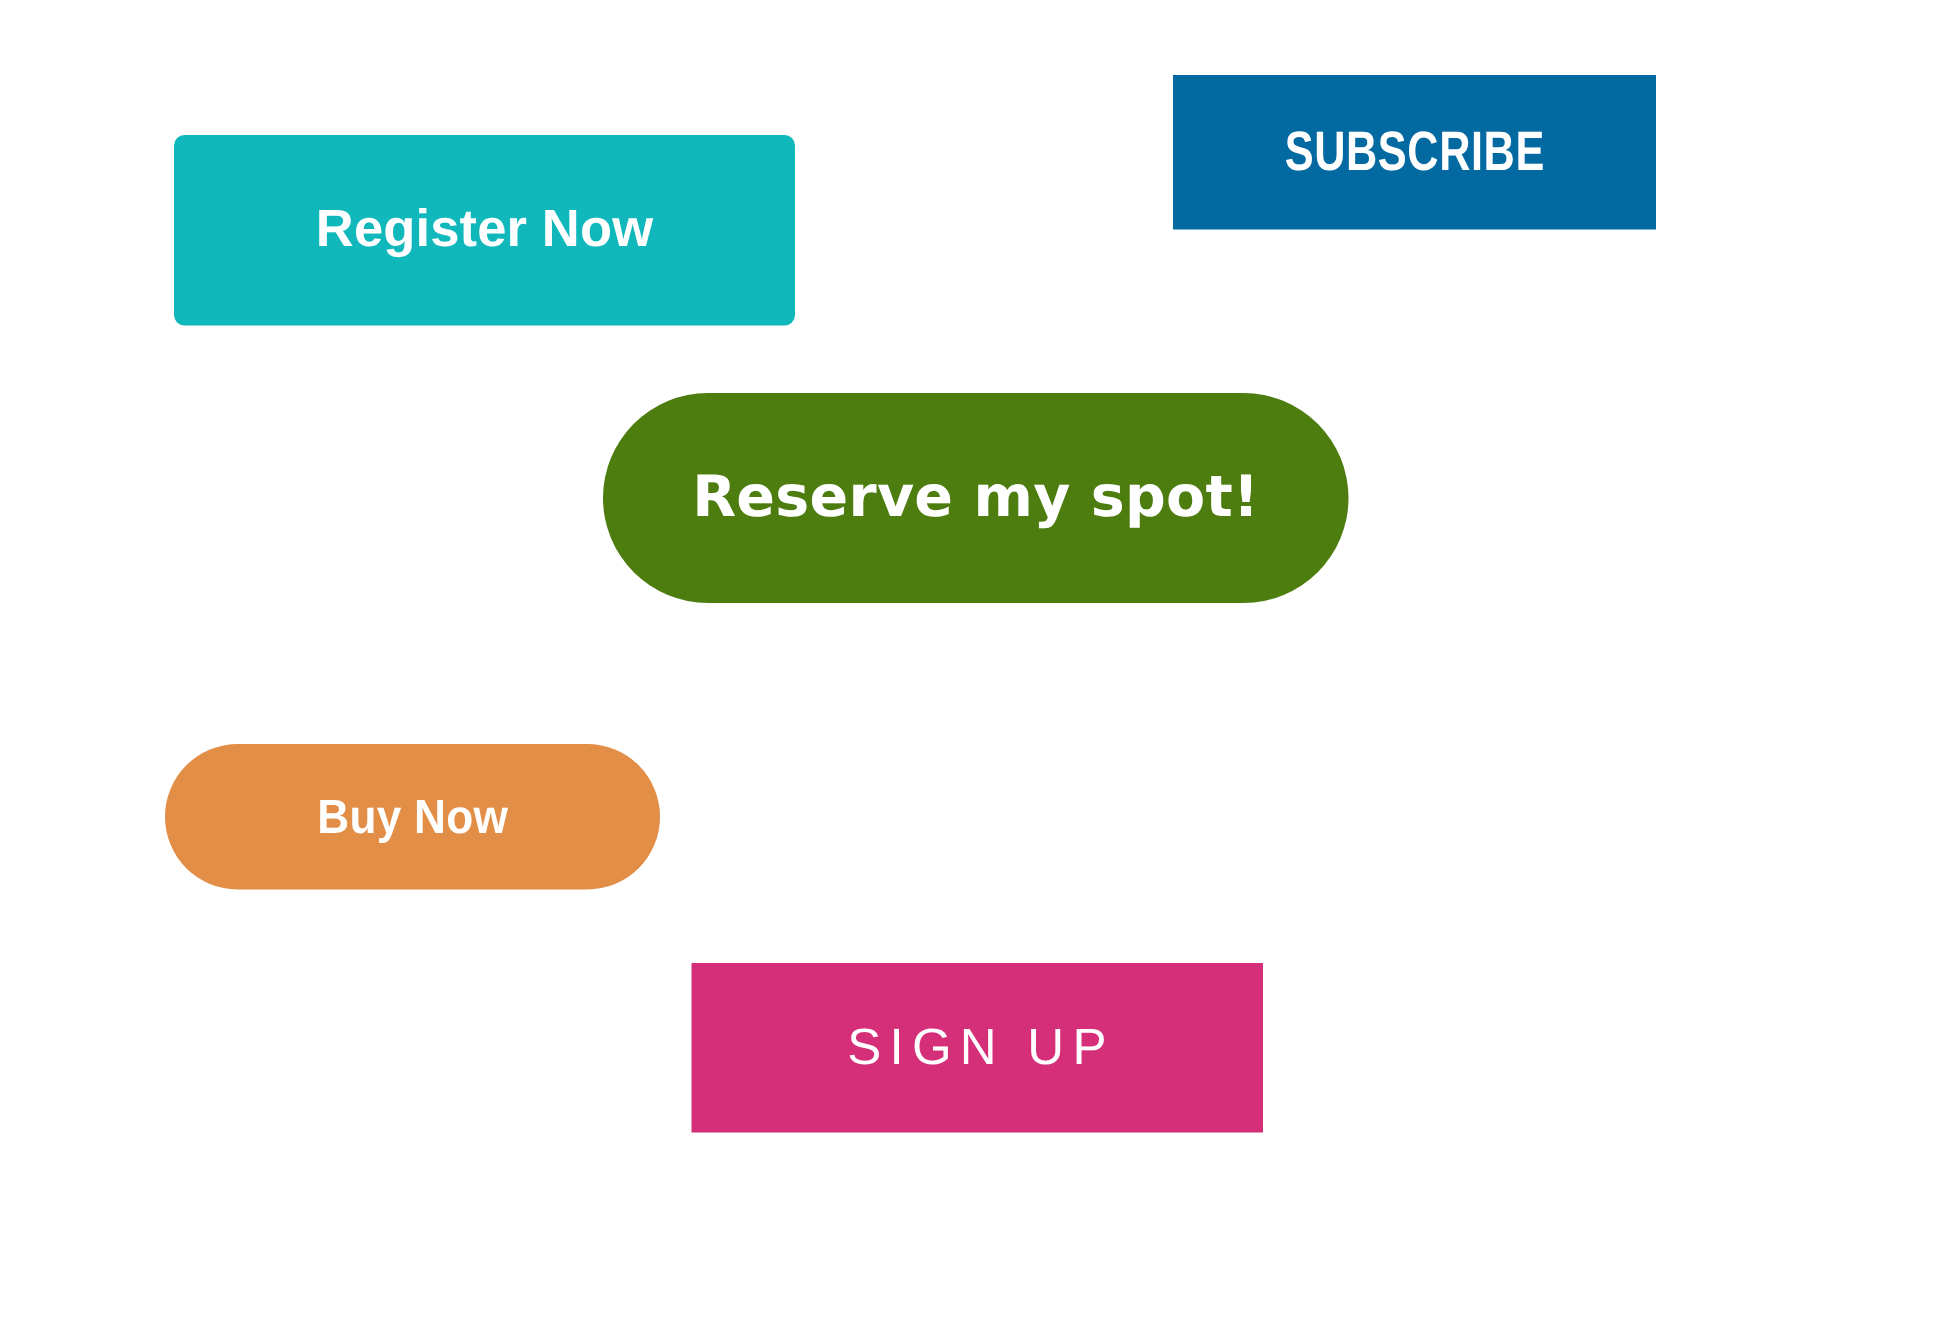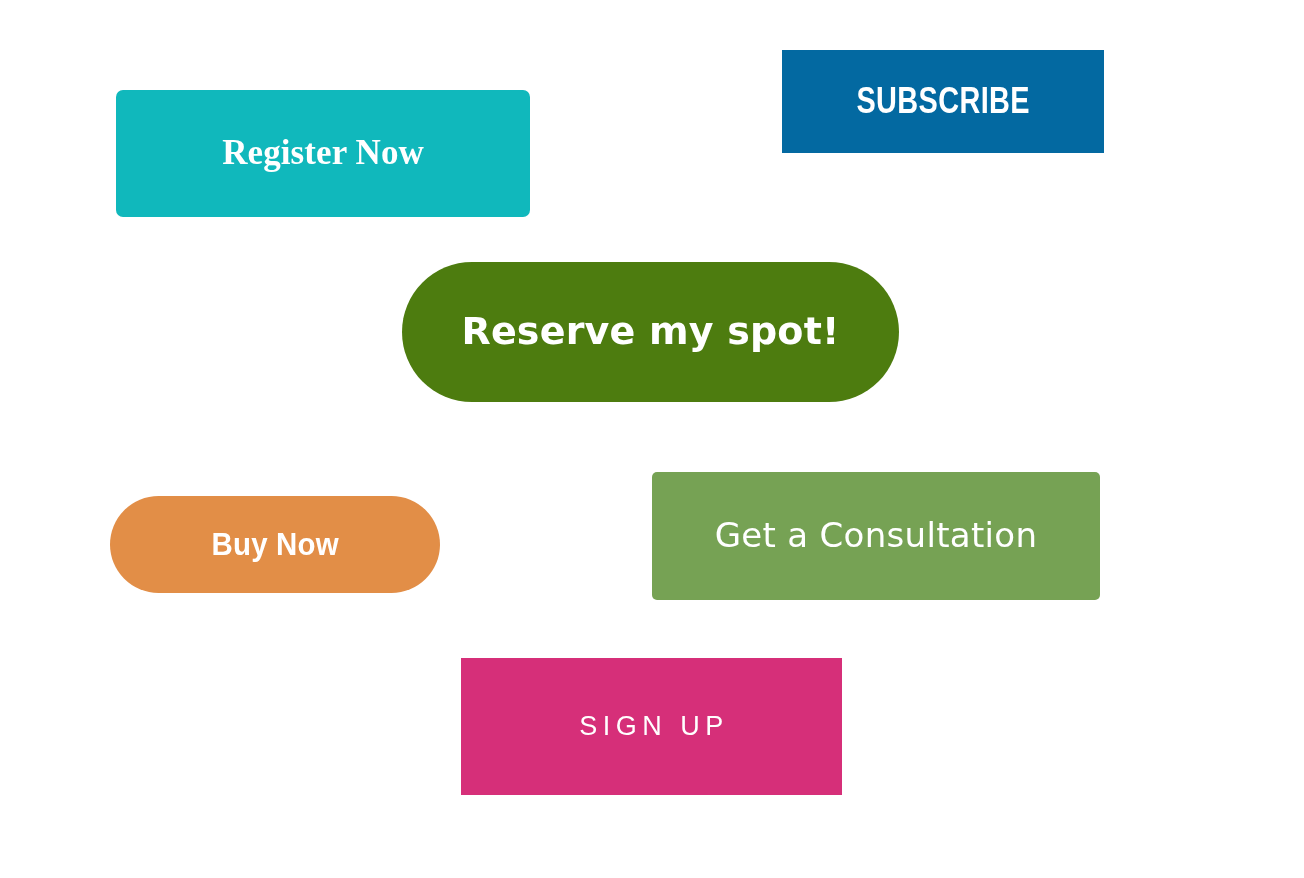--- a/index.html
+++ b/index.html
@@ -43,21 +43,21 @@
   #btn-register {
     left: 116px;
     top: 90px;
     width: 414px;
     height: 127px;
     background: #10b8bc;
     border-radius: 7px;
     font-size: 35px;
     font-weight: 700;
     letter-spacing: 0.1px;
-    font-family: Liberation Serif, serif;
+    font-family: Liberation Sans, sans-serif;
   }
 
   
   #btn-subscribe {
     left: 782px;
     top: 50px;
     width: 322px;
     height: 103px;
     background: #0369a1;
     border-radius: 0;
@@ -117,26 +117,26 @@
     border-radius: 5px;
     font-size: 34px;
     font-weight: 400;
     letter-spacing: 0.3px;
     font-family: "DejaVu Sans", "Liberation Sans", sans-serif;
   }
 
   
   #btn-signup {
     left: 461px;
-    top: 658px;
+    top: 642px;
     width: 381px;
-    height: 137px;
+    height: 113px;
     background: #d62f79;
     border-radius: 0;
-    font-size: 27px;
+    font-size: 34px;
     font-weight: 400;
     text-transform: uppercase;
     letter-spacing: 5.5px;
     font-family: "Liberation Sans", sans-serif;
   }
   #btn-signup .label {
     padding-left: 5px;
   }
 </style>
 </head>
@@ -153,21 +153,18 @@
   </button>
 
   <button class="btn" id="btn-reserve">
     <span class="label">Reserve my spot!</span>
   </button>
 
   <button class="btn" id="btn-buy">
     <span class="label">Buy Now</span>
   </button>
 
-  <button class="btn" id="btn-consult">
-    <span class="label">Get a Consultation</span>
-  </button>
 
   <button class="btn" id="btn-signup">
     <span class="label">SIGN UP</span>
   </button>
 
 </div>
 
 </body></html>

